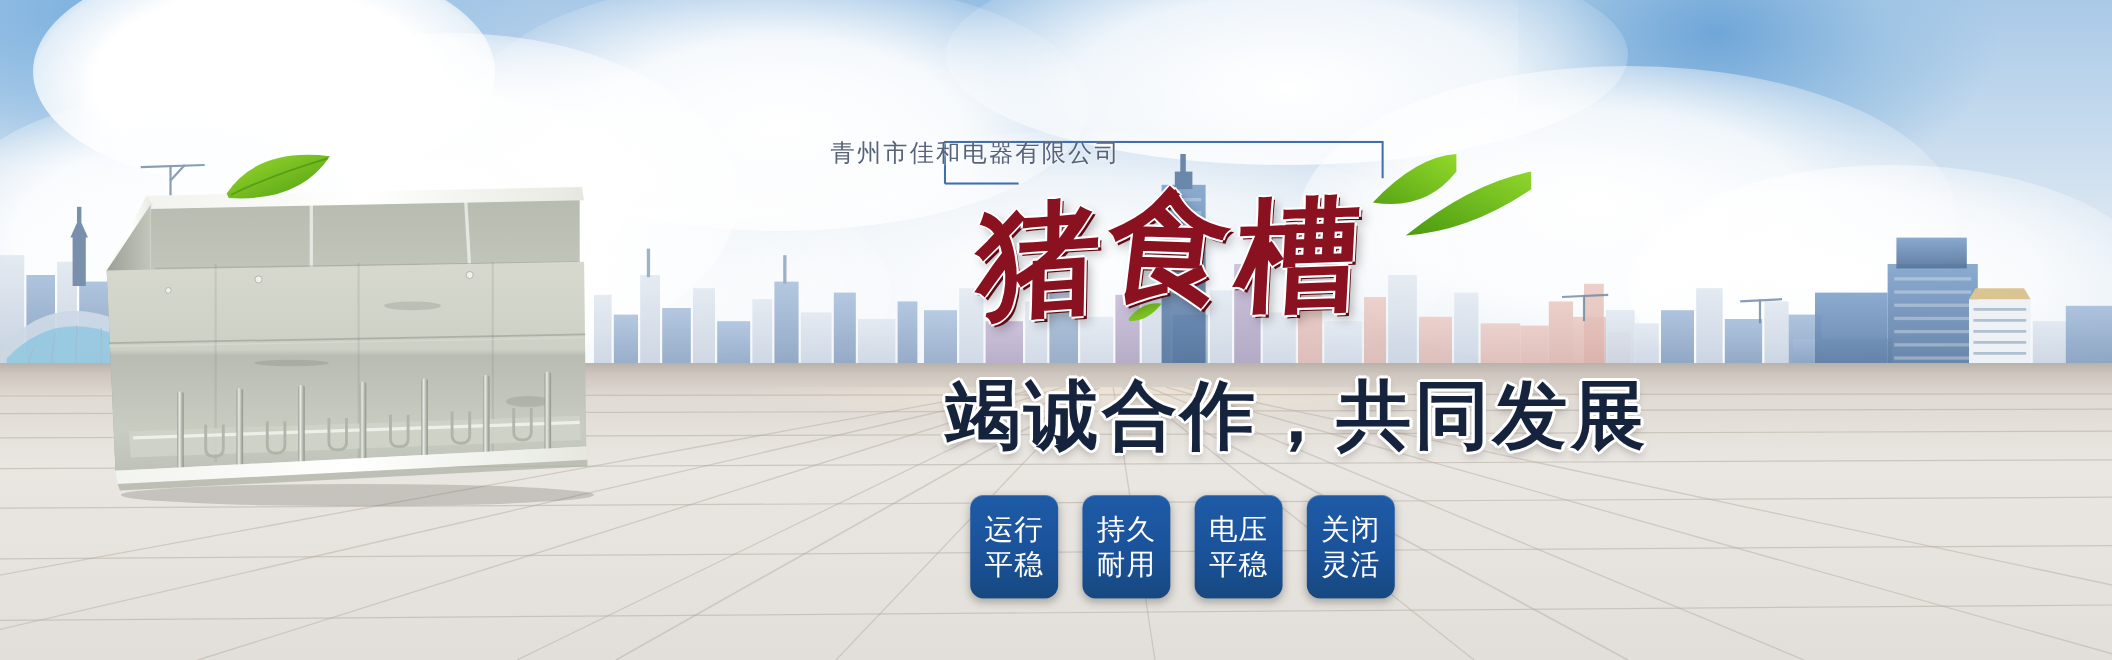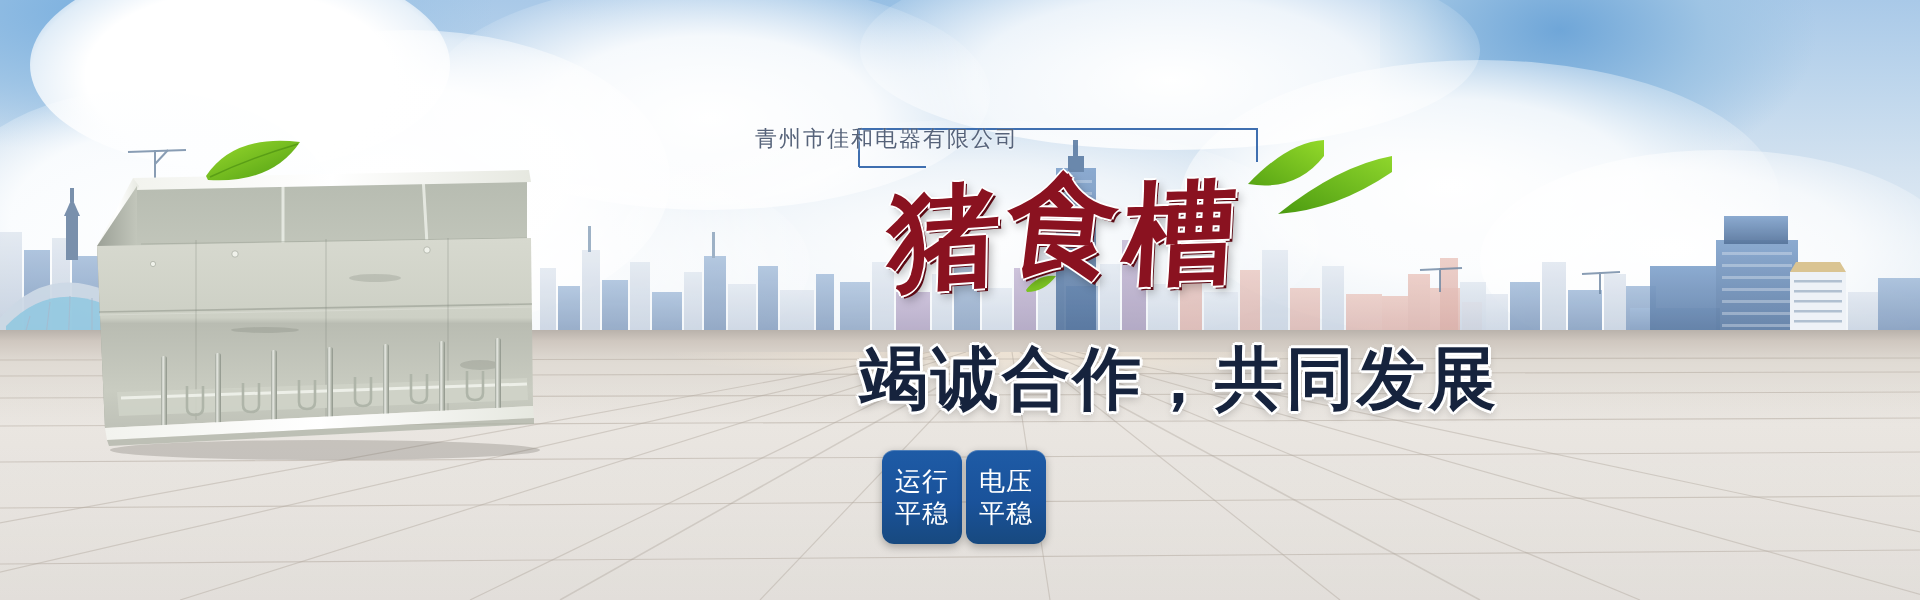--- a/index.html
+++ b/index.html
@@ -109,21 +109,21 @@
     white-space:nowrap;
     text-shadow:
       3px 0 0 #fff,-3px 0 0 #fff,0 3px 0 #fff,0 -3px 0 #fff,
       2px 2px 0 #fff,-2px 2px 0 #fff,2px -2px 0 #fff,-2px -2px 0 #fff,
       0 4px 8px rgba(0,0,0,.25);
   }
 
   
   .chips{
     position:absolute;left:882px;top:450px;
-    display:flex;gap:4px;
+    display:flex;gap:22px;
   }
   .chip{
     width:80px;height:94px;
     border-radius:12px;
     background:linear-gradient(180deg,#1e5ba6 0%,#1a529a 55%,#17497f 100%);
     box-shadow:0 3px 8px rgba(0,0,0,.28), inset 0 1px 0 rgba(255,255,255,.22);
     display:flex;flex-direction:column;align-items:center;justify-content:center;
     color:#fff;
     font-size:26px;line-height:32px;letter-spacing:1px;
     font-family:"Liberation Sans","DejaVu Sans",sans-serif;
@@ -500,18 +500,26 @@
   </div>
 
   <div class="sub-title">竭诚合作，共同发展</div>
 
   <div class="chips">
     <div class="chip">
       <span>运行</span>
       <span>平稳</span>
     </div>
     <div class="chip">
+      <span>持久</span>
+      <span>耐用</span>
+    </div>
+    <div class="chip">
       <span>电压</span>
       <span>平稳</span>
     </div>
+    <div class="chip">
+      <span>关闭</span>
+      <span>灵活</span>
+    </div>
   </div>
 
 </div>
 
 </body></html>

